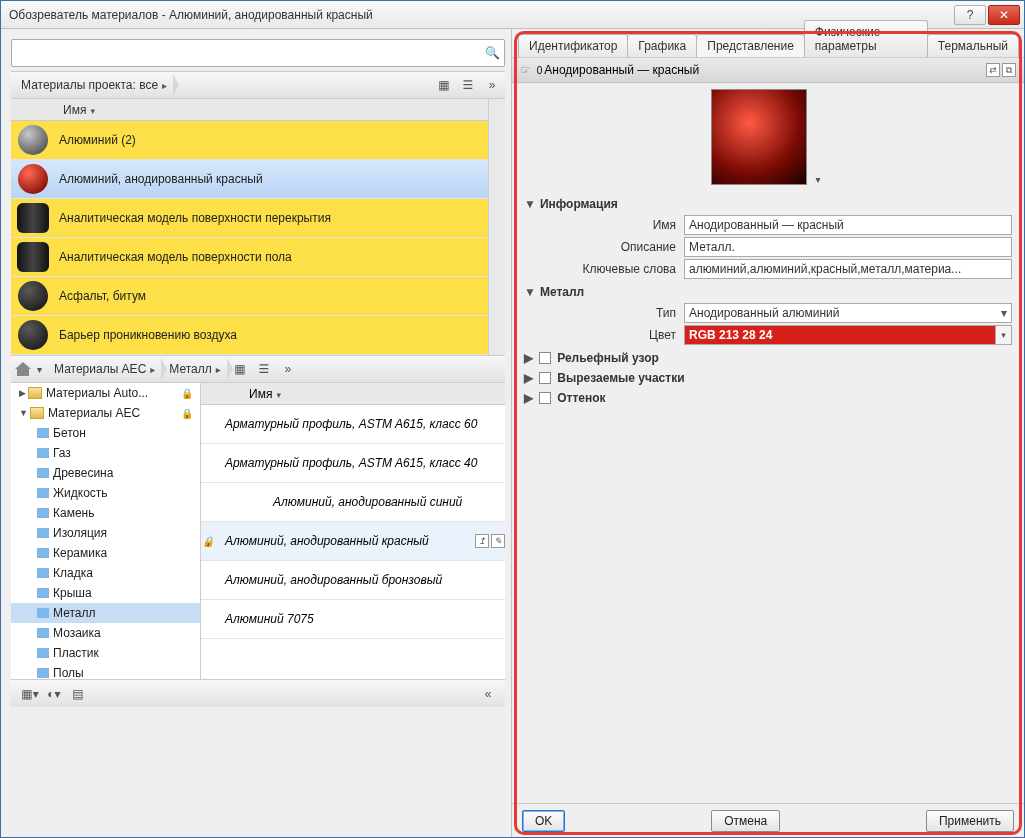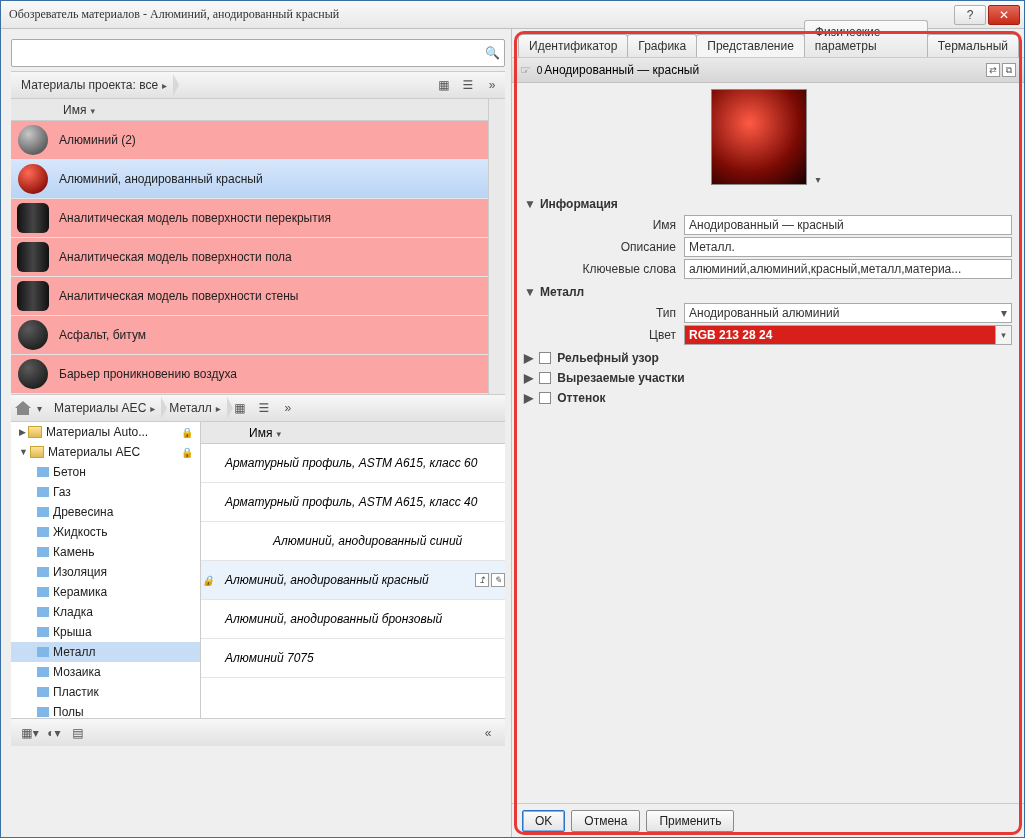--- a/index.html
+++ b/index.html
@@ -1,37 +1,37 @@
 <!DOCTYPE html>
 <html><head>
 <meta charset="utf-8">
 <style>
 * { box-sizing: border-box; margin: 0; padding: 0; font-family: "Segoe UI", Tahoma, sans-serif; font-size: 12px; }
 body { background: #fff; width: 1025px; height: 838px; overflow: hidden; border: 1px solid #3a6ea5; }
 .titlebar { height: 28px; background: linear-gradient(#f9f9f9,#e8e8e8); display:flex; align-items:center; padding:0 4px; border-bottom:1px solid #c0c0c0;}
-.titlebar .title { flex:1; padding-left:4px; color:#333;font-family:Liberation Serif, serif;}
+.titlebar .title { flex:1; padding-left:4px; color:#333;}
 .titlebar .winbtn { width:32px; height:20px; margin-left:2px; border:1px solid #b0b0b0; border-radius:2px; display:flex; align-items:center; justify-content:center; background:linear-gradient(#fdfdfd,#e5e5e5); color:#444;}
 .titlebar .winbtn.close { background:linear-gradient(#e46a5a,#c72a16); border-color:#a12010; color:#fff;}
 .content { display:flex; height:calc(100% - 28px); }
 .left { width:511px; border-right:1px solid #c0c0c0; background:#efefef; display:flex; flex-direction:column; position:relative;}
 .right { flex:1; display:flex; flex-direction:column; position:relative;}
 
 .searchbar { height:28px; display:flex; align-items:center; border:1px solid #aaa; border-radius:2px; margin:0 0 4px 0; background:#fff;}
 .searchbar input { flex:1; border:none; outline:none; padding:2px 4px; background:transparent;}
 .searchbar .magnifier { width:22px; text-align:center; color:#555;}
 
 .crumbbar { height:28px; background:linear-gradient(#f7f7f7,#e2e2e2); border-top:1px solid #ccc; border-bottom:1px solid #ccc; display:flex; align-items:center; padding:0 2px;}
 .crumb { height:22px; display:inline-flex; align-items:center; padding:0 2px 0 8px; position:relative; color:#333;}
 .crumb::after { content:""; position:absolute; right:-6px; top:0; width:0; height:0; border-top:11px solid transparent; border-bottom:11px solid transparent; border-left:6px solid #d8d8d8;}
 .crumbbar .spacer { flex:1;}
 .tbtn { width:22px; height:22px; display:inline-flex; align-items:center; justify-content:center; margin-left:2px; color:#555; border:1px solid transparent; border-radius:2px;}
 
 .namehdr { height:22px; background:#e8e8e8; display:flex; align-items:center; padding-left:8px; border-bottom:1px solid #ccc; color:#333;}
 
-.matlist { max-height:310px; overflow-y:auto; background:#fca5a5;}
+.matlist { max-height:310px; overflow-y:auto; background:#fde047;}
 .matrow { height:39px; display:flex; align-items:center; border-bottom:1px solid #e4e4e4;}
 .matrow .swatch { width:40px; height:36px; margin:0 6px 0 2px; border-radius:2px; display:flex; align-items:center; justify-content:center;}
 .swatch.sphere::before { content:""; width:30px; height:30px; border-radius:50%; background:radial-gradient(circle at 35% 30%, #c8c8c8,#555 80%);}
 .swatch.sphere.red::before{background:radial-gradient(circle at 35% 30%, #ff6a55,#8a0d06 80%);}
 .swatch.sphere.blue::before{background:radial-gradient(circle at 35% 30%, #6aa0ff,#0b2a9a 80%);}
 .swatch.sphere.dark::before{background:radial-gradient(circle at 35% 30%, #5a5a5a,#181818 85%);}
 .swatch.sphere.beige::before{background:radial-gradient(circle at 35% 30%, #eadfc8,#b9a174 85%);}
 .swatch.cyl::before{content:"";width:32px;height:30px;border-radius:6px;background:linear-gradient(90deg,#111,#444,#111);}
 .matrow.sel { background:linear-gradient(#d6e7fb,#b9d4f5);}
 .matrow .label { flex:1; color:#222; }
@@ -64,21 +64,21 @@
 .props{flex:1;overflow:auto;background:#efefef;padding:0 12px;}
 .section-hdr{display:flex;align-items:center;font-weight:bold;color:#333;margin:6px 0 4px 0;}
 .section-hdr .tri{margin-right:4px;color:#555;}
 .section-hdr .chk{width:12px;height:12px;border:1px solid #888;margin:0 6px 0 2px;background:#fff;}
 .prop{display:flex;align-items:center;margin:2px 0;}
 .prop label{width:160px;text-align:right;padding-right:8px;color:#333;}
 .prop .field{flex:1;height:20px;border:1px solid #aaa;background:#fff;padding:1px 4px;display:flex;align-items:center;color:#333;position:relative;}
 .prop .field.dropdown::after{content:"▾";position:absolute;right:4px;color:#555;}
 .prop .field.color{background:#d7201a;color:#fff;font-weight:bold;}
 .colorbtn{width:16px;height:20px;border:1px solid #aaa;border-left:none;background:#f4f4f4;display:flex;align-items:center;justify-content:center;color:#555;font-size:9px;}
-.footer{height:34px;background:#efefef;border-top:1px solid #ccc;display:flex;align-items:center;justify-content:flex-start;padding:0 10px;gap:6px;}
+.footer{height:34px;background:#efefef;border-top:1px solid #ccc;display:flex;align-items:center;justify-content:space-between;padding:0 10px;gap:6px;}
 .btn{height:22px;padding:0 12px;border:1px solid #8a8a8a;border-radius:2px;background:linear-gradient(#fdfdfd,#e4e4e4);color:#222;}
 .btn.primary{border-color:#2a72c8;box-shadow:0 0 0 1px #7fb3ec inset;}
 .scrollbar{width:17px;background:#e9e9e9;border-left:1px solid #ccc;}
 .flexcol{display:flex;flex-direction:column;}
 .hidden-arrow::after{content:"▾";margin-left:4px;color:#555;font-size:9px;}
 .homeicon{width:16px;height:14px;display:inline-block;position:relative;margin-right:2px;}
 .homeicon::before{content:"";position:absolute;left:2px;top:6px;width:12px;height:8px;background:#888;}
 .homeicon::after{content:"";position:absolute;left:0;top:0;border-left:8px solid transparent;border-right:8px solid transparent;border-bottom:7px solid #888;}
 .chev{font-size:10px;color:#555;padding:0 4px;}
 .small-icons{display:flex;gap:2px;}
@@ -132,24 +132,20 @@
               </div>
               <div class="matrow">
                 <div class="swatch cyl"></div>
                 <div class="label">Аналитическая модель поверхности перекрытия</div>
               </div>
               <div class="matrow">
                 <div class="swatch cyl"></div>
                 <div class="label">Аналитическая модель поверхности пола</div>
               </div>
               <div class="matrow">
-                <div class="swatch cyl"></div>
-                <div class="label">Аналитическая модель поверхности стены</div>
-              </div>
-              <div class="matrow">
                 <div class="swatch sphere dark"></div>
                 <div class="label">Асфальт, битум</div>
               </div>
               <div class="matrow">
                 <div class="swatch sphere dark"></div>
                 <div class="label">Барьер проникновению воздуха</div>
               </div>
             </div>
         </div>
         <div class="scrollbar"></div>

